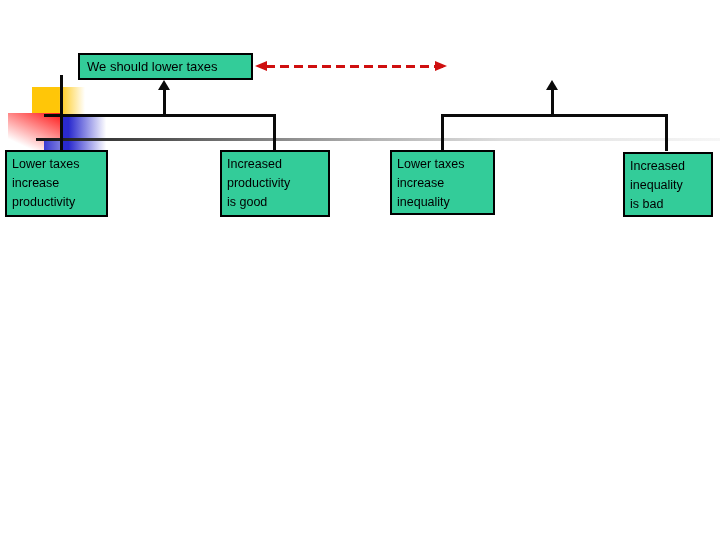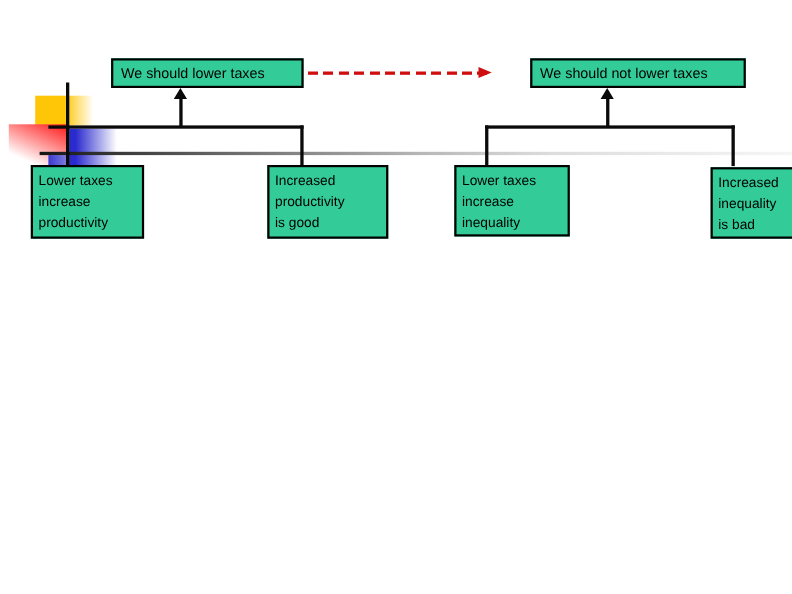--- a/index.html
+++ b/index.html
@@ -44,21 +44,21 @@
     background:repeating-linear-gradient(90deg,#cf0f0f 0 9px,rgba(0,0,0,0) 9px 14px);}
   .arrow-left{position:absolute;left:255px;top:61px;width:0;height:0;
     border-top:5px solid transparent;border-bottom:5px solid transparent;
     border-right:12px solid #cf0f0f;}
   .arrow-right{position:absolute;left:435px;top:61px;width:0;height:0;
     border-top:5px solid transparent;border-bottom:5px solid transparent;
     border-left:12px solid #cf0f0f;}
 
   
   .node{position:absolute;background:#33cc99;border:2px solid #000000;
-    color:#000000;white-space:pre-line;margin-left:23px;}
+    color:#000000;white-space:pre-line;}
   .concl{font-size:13px;line-height:23px;padding:0 0 0 7px;}
   .c-left{left:78px;top:53px;width:175px;height:27px;}
   .c-right{left:459px;top:53px;width:196px;height:27px;}
   .premise{font-size:12.5px;line-height:19px;padding:3px 4px 0 5px;}
   .p-a{left:5px;top:150px;width:103px;height:67px;}
   .p-b{left:220px;top:150px;width:110px;height:67px;}
   .p-c{left:390px;top:150px;width:105px;height:65px;}
   .p-d{left:623px;top:152px;width:90px;height:65px;}
 
   .annotation{position:absolute;left:289px;top:407px;width:106px;height:55px;
@@ -87,21 +87,20 @@
   <div class="conn rb-leg-l"></div>
   <div class="conn rb-leg-r"></div>
   <div class="conn rb-stem"></div>
   <div class="arrow-up au-right"></div>
 
   <div class="dash-line"></div>
   <div class="arrow-left"></div>
   <div class="arrow-right"></div>
 
   <div class="node concl c-left">We should lower taxes</div>
-  <div class="node concl c-right">We should not lower taxes</div>
 
   <div class="node premise p-a">Lower taxes
 increase
 productivity</div>
   <div class="node premise p-b">Increased
 productivity
 is good</div>
   <div class="node premise p-c">Lower taxes
 increase
 inequality</div>

